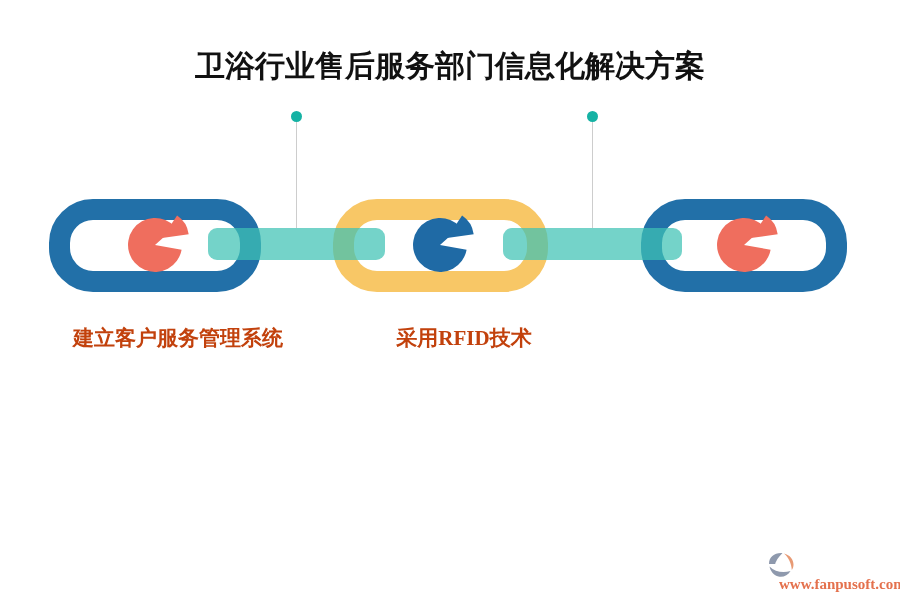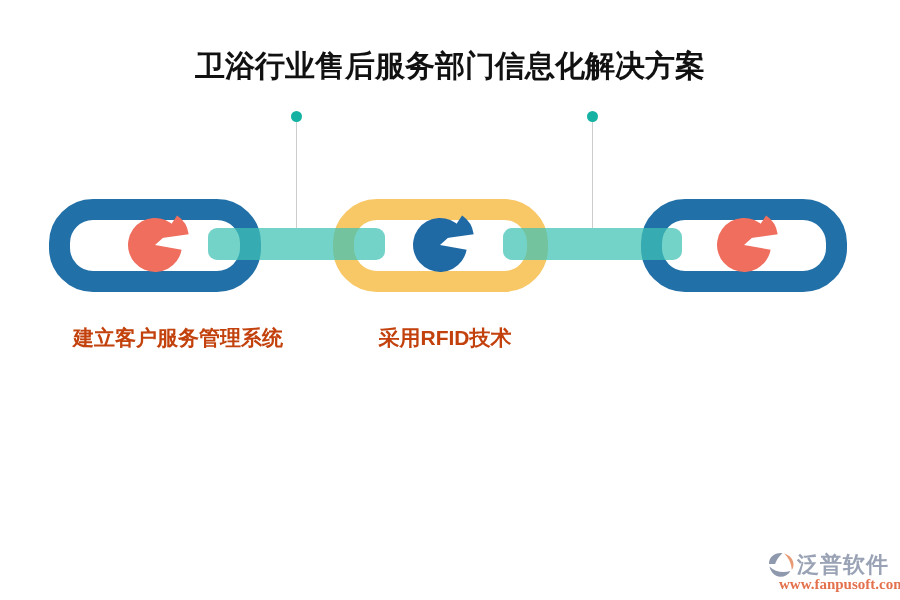--- a/index.html
+++ b/index.html
@@ -39,21 +39,21 @@
     position:absolute;top:111px;width:11px;height:11px;border-radius:50%;
     background:#15b2a4;z-index:2;
   }
   .dot.d1{left:291px;}
   .dot.d2{left:587px;}
   .node-label{
     position:absolute;top:324px;transform:translateX(-50%);
     font-size:21px;font-weight:bold;color:#c2410c;white-space:nowrap;z-index:1;
   }
   .node-label.n1{left:178px;}
-  .node-label.n2{left:445px;}
+  .node-label.n2{left:464px;font-family:Liberation Serif, serif;}
   .node-label.n3{left:760px;}
   .watermark{position:absolute;left:766px;top:549px;width:132px;height:48px;z-index:1;}
   .logo-icon{position:absolute;left:0px;top:2px;}
   .brand-name{
     position:absolute;left:31px;top:1px;font-size:22px;font-weight:bold;
     color:#9aa3b5;letter-spacing:1px;white-space:nowrap;
   }
   .brand-url{
     position:absolute;left:13px;top:27px;font-size:15px;font-weight:bold;
     font-family:Liberation Serif, serif;
@@ -94,17 +94,16 @@
 
   <div class="node-label n1">建立客户服务管理系统</div>
   <div class="node-label n2">采用RFID技术</div>
 
   <div class="watermark">
     <svg class="logo-icon" width="30" height="28" viewBox="0 0 30 28">
       <path d="M3,13 C3,6 8,2 15,2 L16.5,2 C12,6.5 10,10 9.2,13 Z" style="fill: rgb(142, 153, 173);"></path>
       <path d="M18,2.5 C24,4 27.5,8.5 27.5,13.5 C27.5,15.5 27,17.5 25.8,19 C25.5,12.5 22.5,6.5 18,2.5 Z" style="fill: rgb(232, 154, 116);"></path>
       <path d="M3.5,15.5 C9,21 17,22 24.5,20 C22,24.5 17,26.5 12.5,25.5 C8,24.5 4.5,20.5 3.5,15.5 Z" style="fill: rgb(142, 153, 173);"></path>
     </svg>
-    <span class="brand-name" style="color: rgb(154, 163, 181);">泛普软件</span>
     <span class="brand-url" style="color: rgb(228, 113, 77);">www.fanpusoft.com</span>
   </div>
 
 </div>
 
 </body></html>

